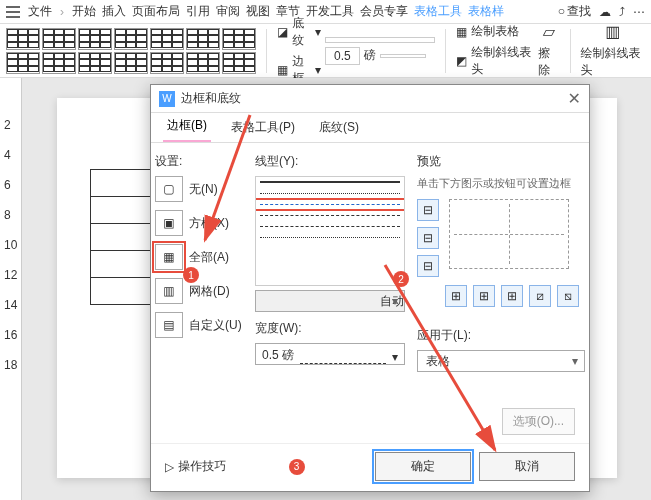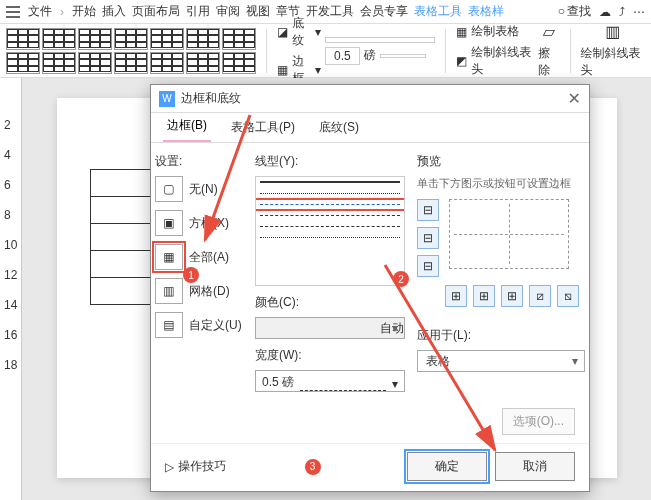--- a/index.html
+++ b/index.html
@@ -53,21 +53,21 @@
 .prev-area{display:flex;gap:6px}
 .prev-btns{display:flex;flex-direction:column;gap:6px}
 .pv-btn{width:22px;height:22px;border:1px solid #8ab4e8;background:#eaf3fc;display:flex;align-items:center;justify-content:center}
 .pv-canvas{width:120px;height:70px;border:1px dashed #999;position:relative;margin-left:4px}
 .pv-canvas::before{content:"";position:absolute;top:50%;left:4px;right:4px;border-top:1px dashed #999}
 .pv-canvas::after{content:"";position:absolute;left:50%;top:4px;bottom:4px;border-left:1px dashed #999}
 .pv-row2{display:flex;gap:6px;margin-top:8px;margin-left:28px}
 .apply-row{margin-top:20px}
 .dlg-foot{display:flex;align-items:center;padding:8px 14px;border-top:1px solid #eee;height:46px}
 .dlg-foot .tips{color:#4a9eff;display:flex;align-items:center;gap:4px}
-.dlg-foot .btn{margin-left:auto;padding:5px 27px;border:1px solid #888;background:#f5f5f5;cursor:pointer}
+.dlg-foot .btn{margin-left:auto;padding:5px 35px;border:1px solid #888;background:#f5f5f5;cursor:pointer}
 .dlg-foot .btn.primary{outline:2px solid #4a9eff;outline-offset:1px}
 .opts-btn{position:absolute;right:14px;bottom:56px;padding:4px 10px;border:1px solid #ccc;color:#999;background:#fafafa}
 .red-arrow{position:absolute;pointer-events:none;z-index:20}
 .search-ic::before{content:"○";margin-right:2px}
 </style>
 </head>
 <body>
 
 <div class="topbar">
   <div class="menu-icon">
@@ -363,21 +363,20 @@
       <h4>线型(Y):</h4>
       <div class="line-list">
         <div class="line"></div>
         <div class="dotted"></div>
         <div class="sel-line"></div>
         <div class="dashed"></div>
         <div class="dashed"></div>
         <div class="dotted"></div>
       </div>
       <div class="badge" style="top:118px;right:-4px">2</div>
-      <h4 style="margin-top:8px">颜色(C):</h4>
       <div class="dropdown">
           <span>自动</span>
         </div>
       <h4>宽度(W):</h4>
       <div class="width-box">
           <span>0.5 磅</span>
           <div class="dash"></div>
           <span>▾</span>
         </div>
     </div>

